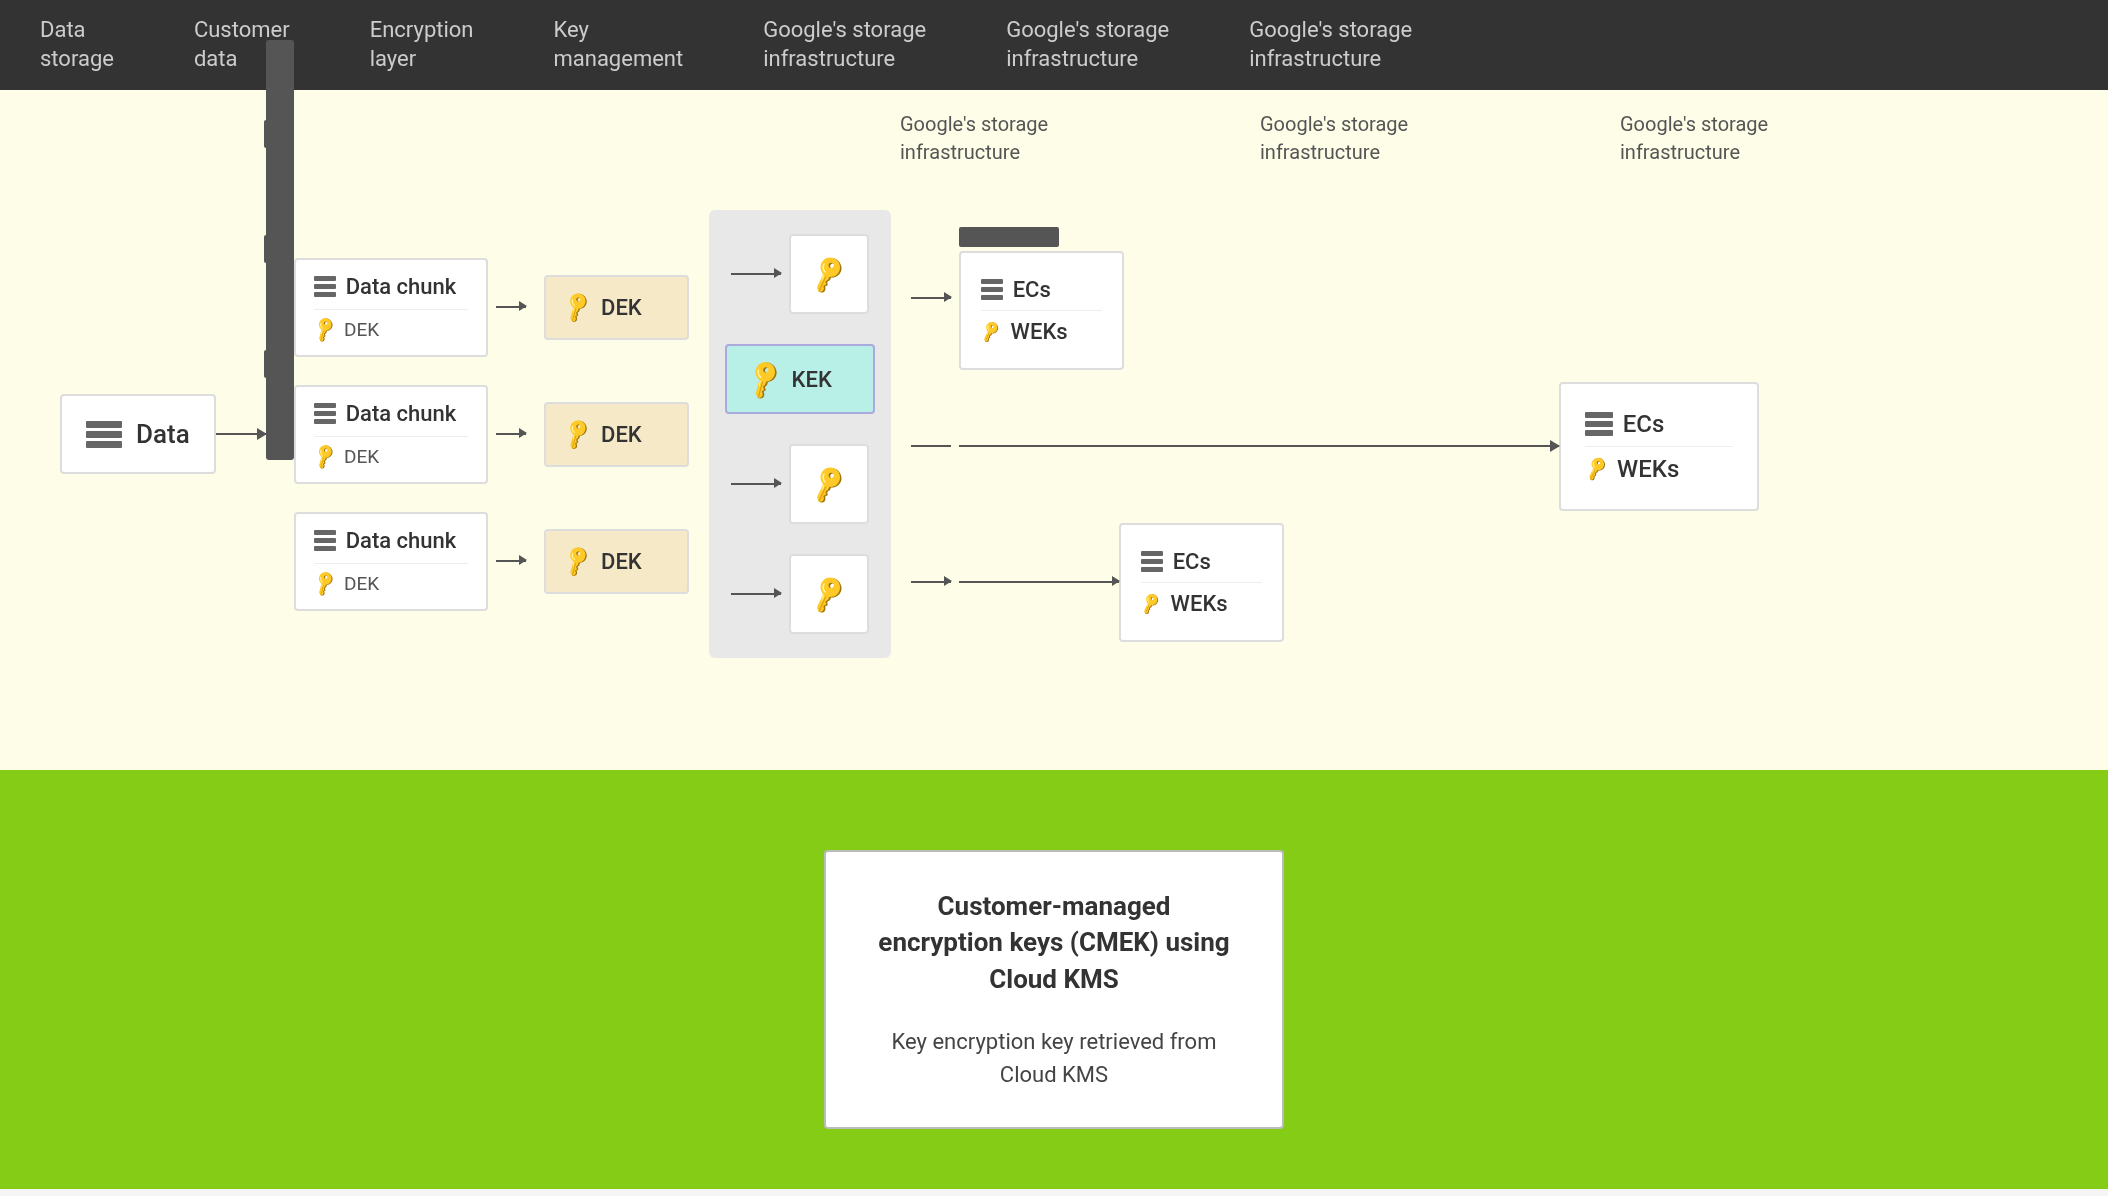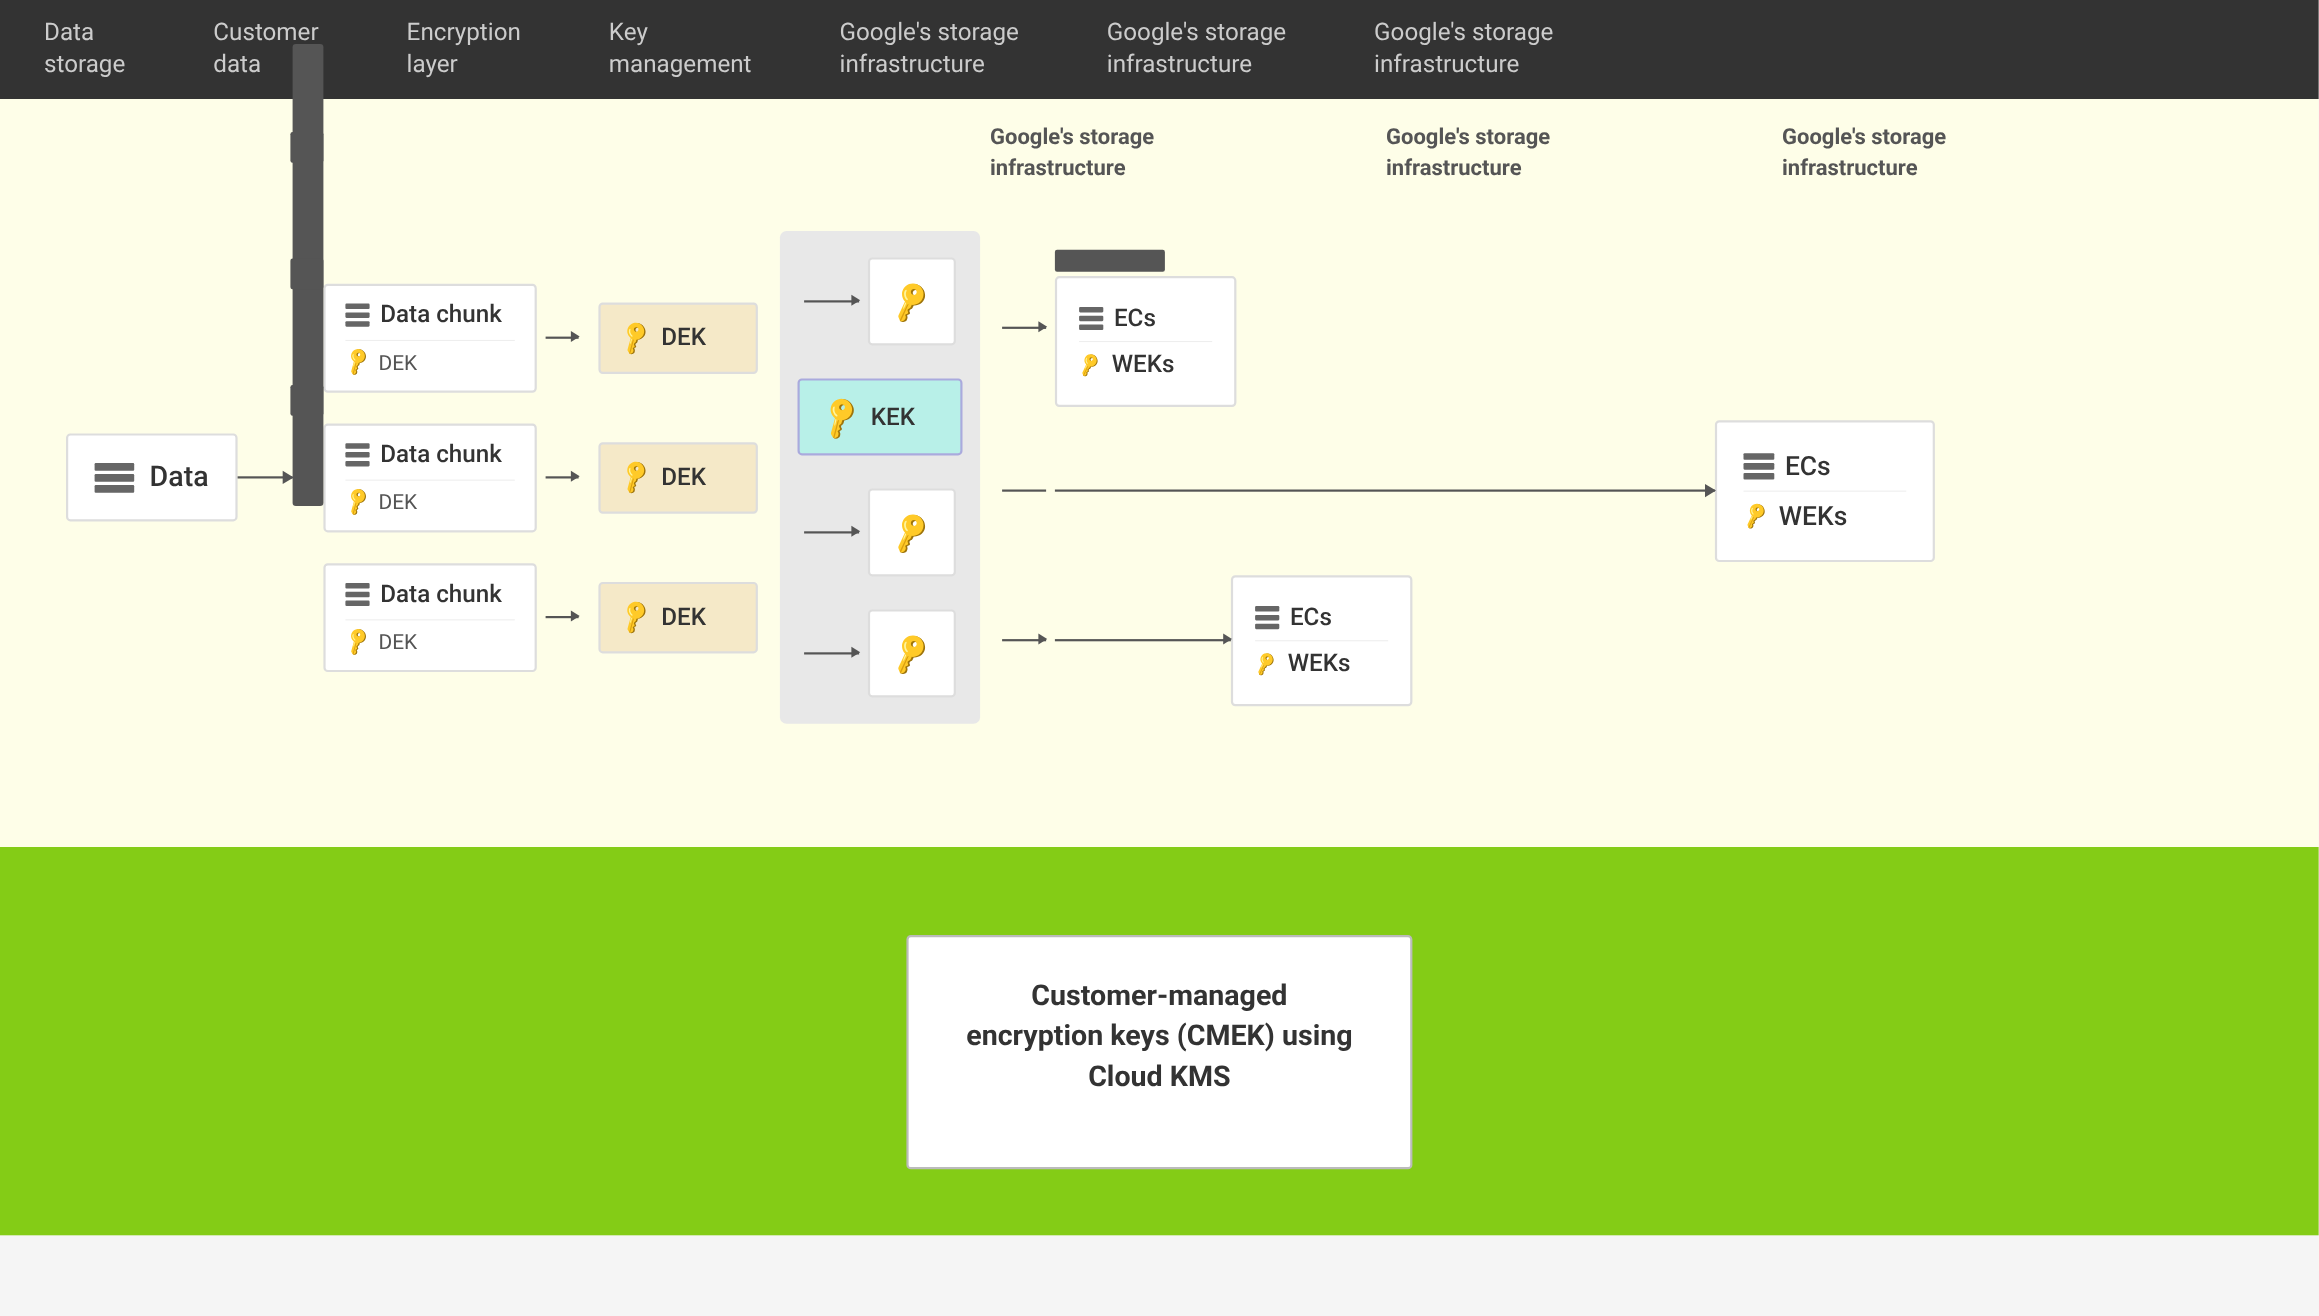--- a/index.html
+++ b/index.html
@@ -41,21 +41,20 @@
       position: absolute;
       top: 20px;
       left: 900px;
       gap: 210px;
     }
     .storage-label {
       font-size: 20px;
       color: #555;
       line-height: 1.4;
       width: 150px;
-      font-weight: bold;
     }
 
     
     .data-box {
       background: white;
       border: 2px solid #ddd;
       border-radius: 4px;
       padding: 18px 24px;
       display: flex;
       align-items: center;
@@ -493,14 +492,15 @@
 
     </div>
 
   </div>
 
 </div>
 
 <div class="bottom-area">
   <div class="legend-box">
     <div class="legend-title">Customer-managed encryption keys (CMEK) using Cloud KMS</div>
+    <div class="legend-desc">Key encryption key retrieved from Cloud KMS</div>
   </div>
 </div>
 
 </body></html>

